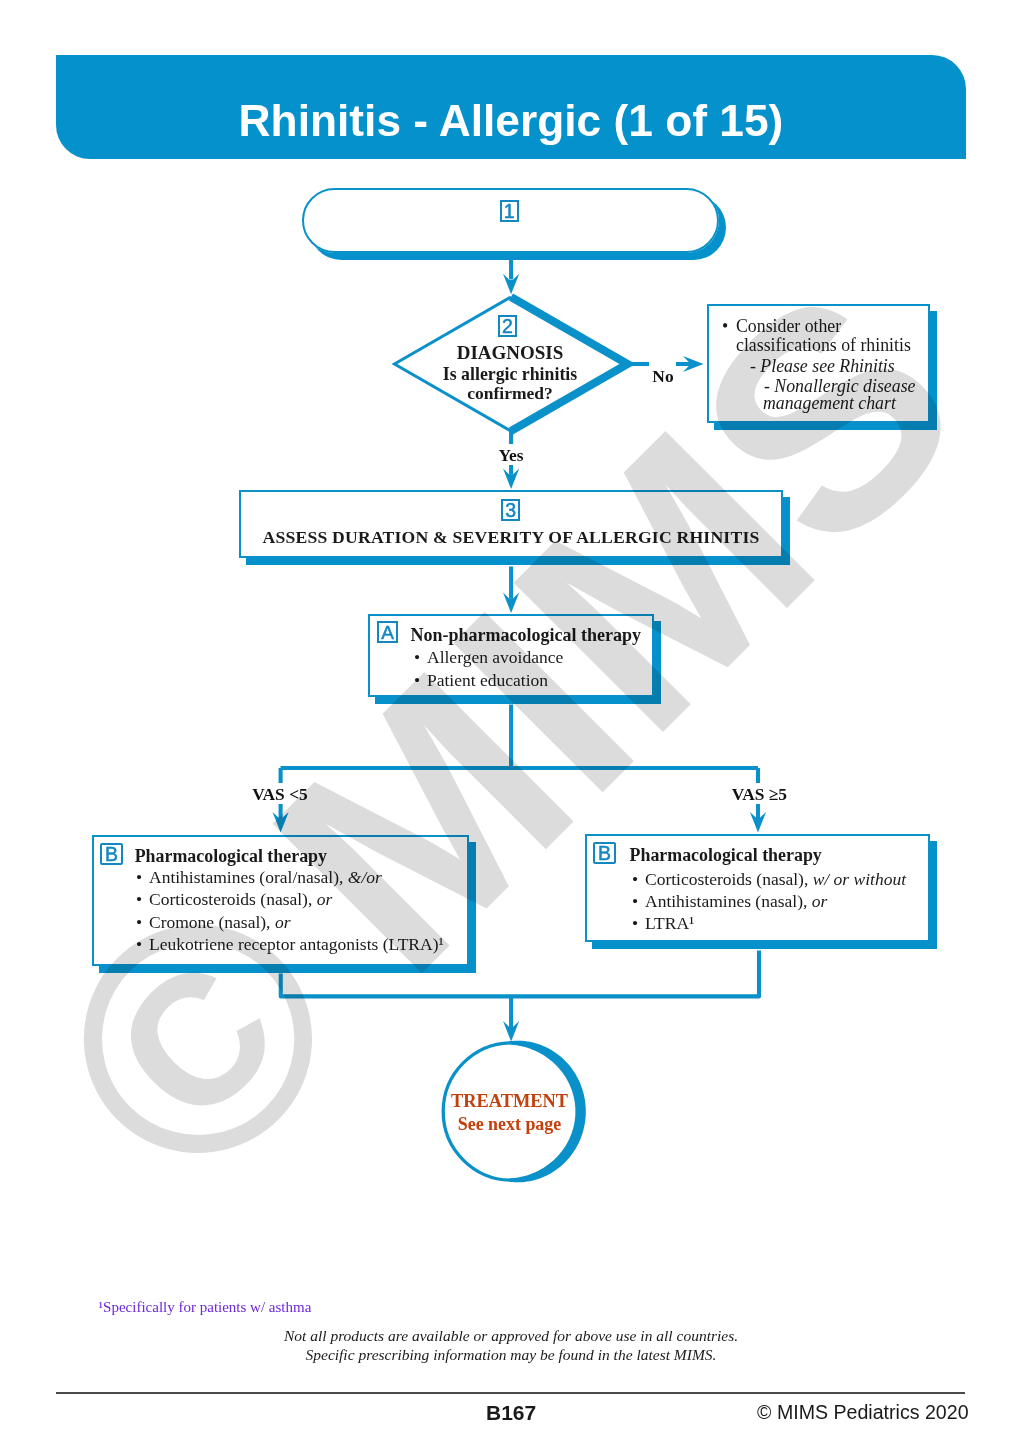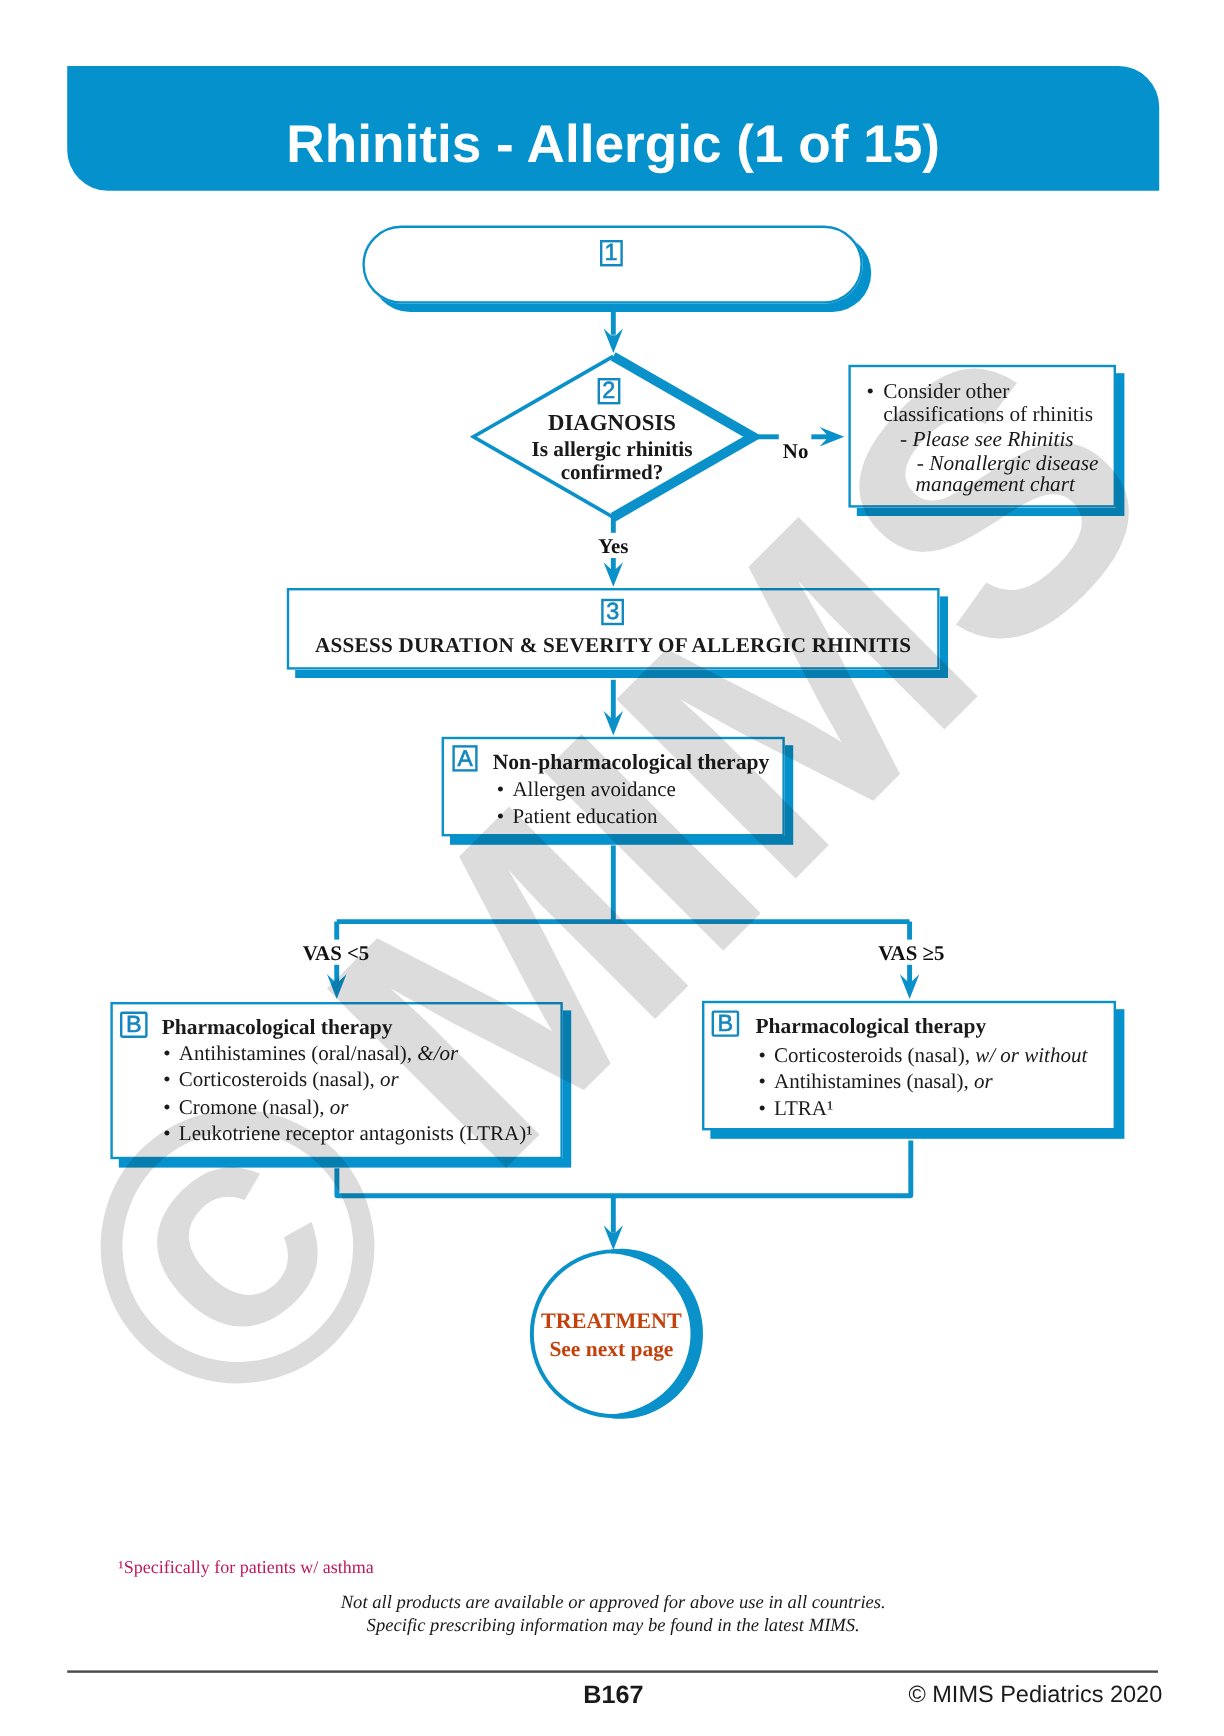--- a/index.html
+++ b/index.html
@@ -102,21 +102,21 @@
   <div style="position:absolute;z-index:6;left:439.5px;top:1091px;width:140px;text-align:center;color:#c2410c;">
     <div style="font-weight:bold;font-size:18.4px;line-height:20px;">TREATMENT</div>
     <div style="font-weight:bold;font-size:17.9px;line-height:20px;margin-top:3px;">See next page</div>
   </div>
 
   <div class="edgelbl" style="left:650px;top:367px;width:26px;text-align:center;">No</div>
   <div class="edgelbl" style="left:497px;top:445.5px;width:28px;text-align:center;">Yes</div>
   <div class="edgelbl" style="left:251px;top:784.5px;width:58px;text-align:center;">VAS &lt;5</div>
   <div class="edgelbl" style="left:729px;top:784.5px;width:58px;text-align:right;">VAS ≥5</div>
 
-  <div style="position:absolute;z-index:6;left:98.6px;top:1299px;font-size:15px;line-height:17px;color:#be185d;">¹Specifically for patients w/ asthma</div>
+  <div style="position:absolute;z-index:6;left:98.6px;top:1299px;font-size:15px;line-height:17px;color:#6d28d9;">¹Specifically for patients w/ asthma</div>
   <div style="position:absolute;z-index:6;left:0;top:1326px;width:1022px;text-align:center;font-style:italic;font-size:15.5px;line-height:19.3px;color:#1a1a1a;">
     <div>Not all products are available or approved for above use in all countries.</div>
     <div>Specific prescribing information may be found in the latest MIMS.</div>
   </div>
   <div style="position:absolute;z-index:6;left:55.7px;top:1392.2px;width:909.6px;height:1.5px;background:#4a4a4a;"></div>
   <div style="position:absolute;z-index:6;left:486px;top:1401px;font-family:'Liberation Sans',sans-serif;font-weight:bold;font-size:21px;color:#1a1a1a;">B167</div>
   <div style="position:absolute;z-index:6;left:757px;top:1401px;font-family:'Liberation Sans',sans-serif;font-size:19.6px;color:#1a1a1a;">© MIMS Pediatrics 2020</div>
 
   <svg id="conn" viewBox="0 0 1020 1447">
     <g stroke="#0a91c9" stroke-width="4.1" fill="none" stroke-linejoin="round" stroke-linecap="butt">

